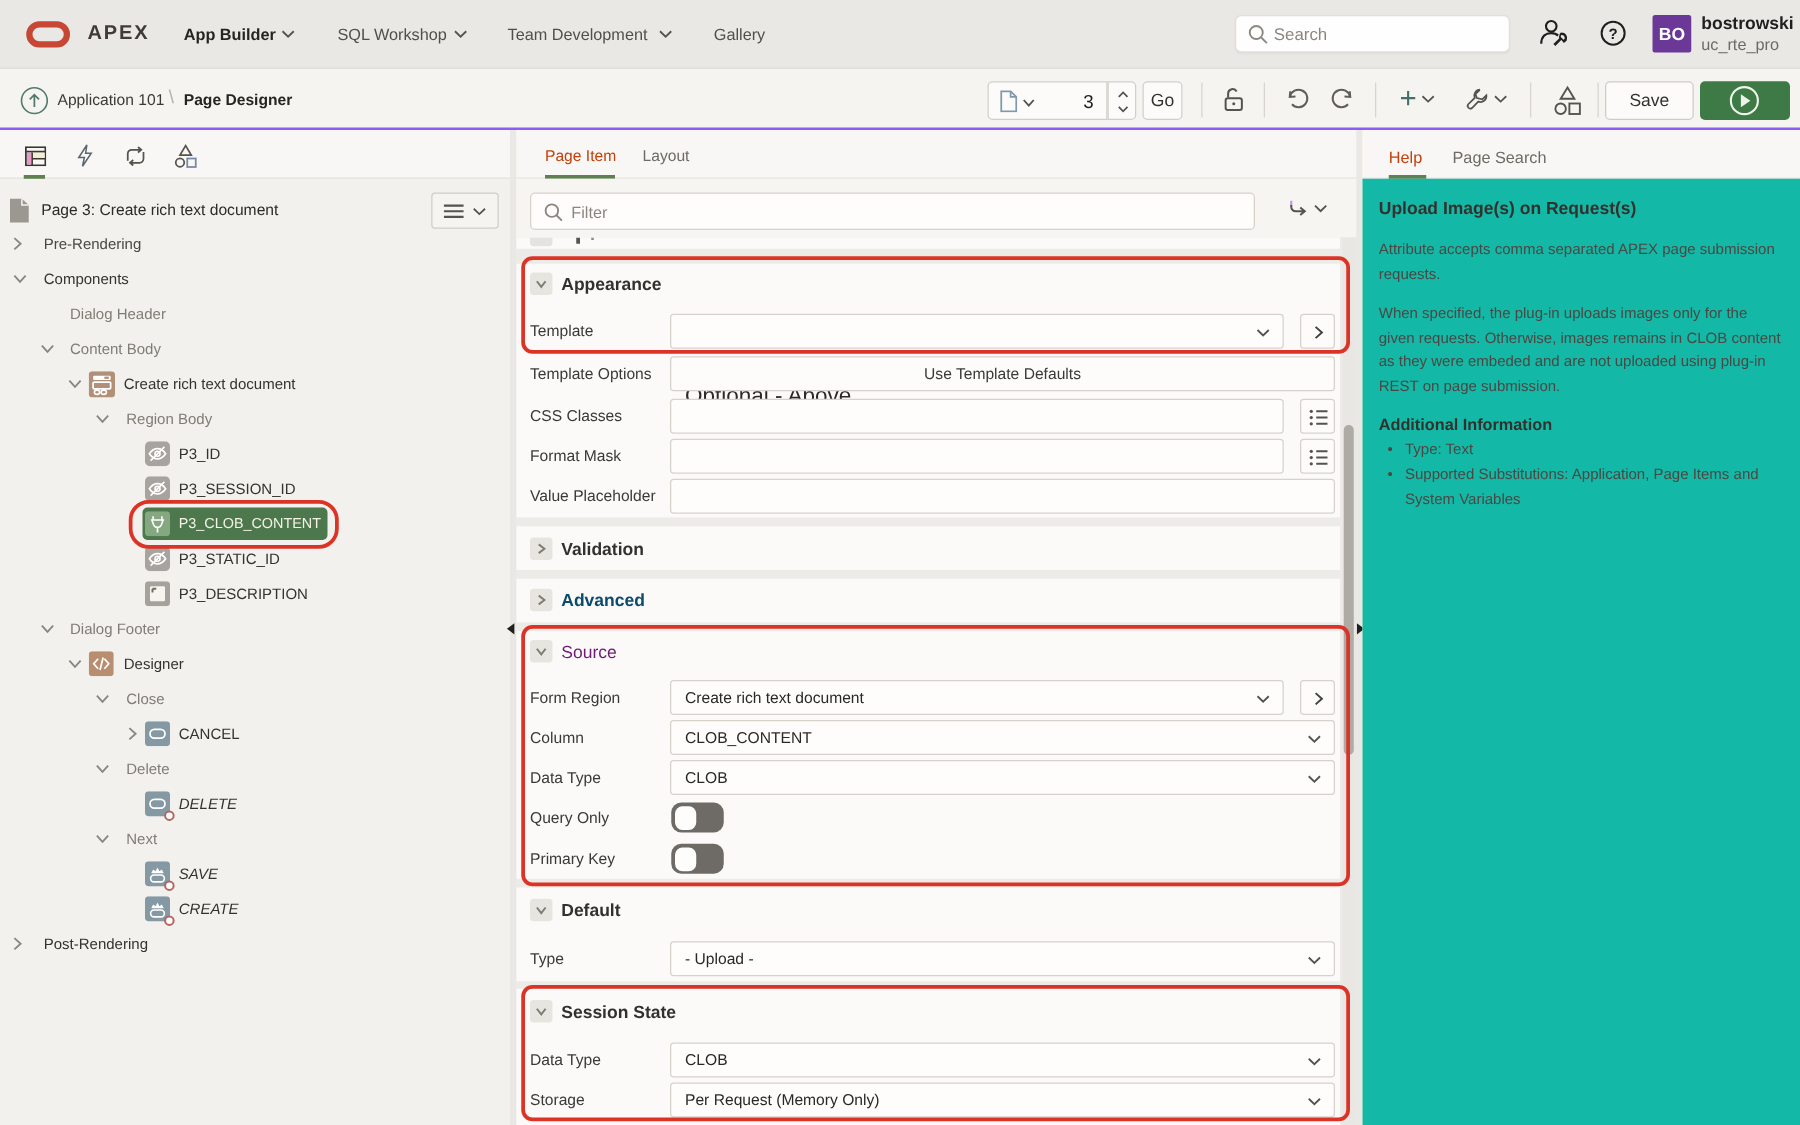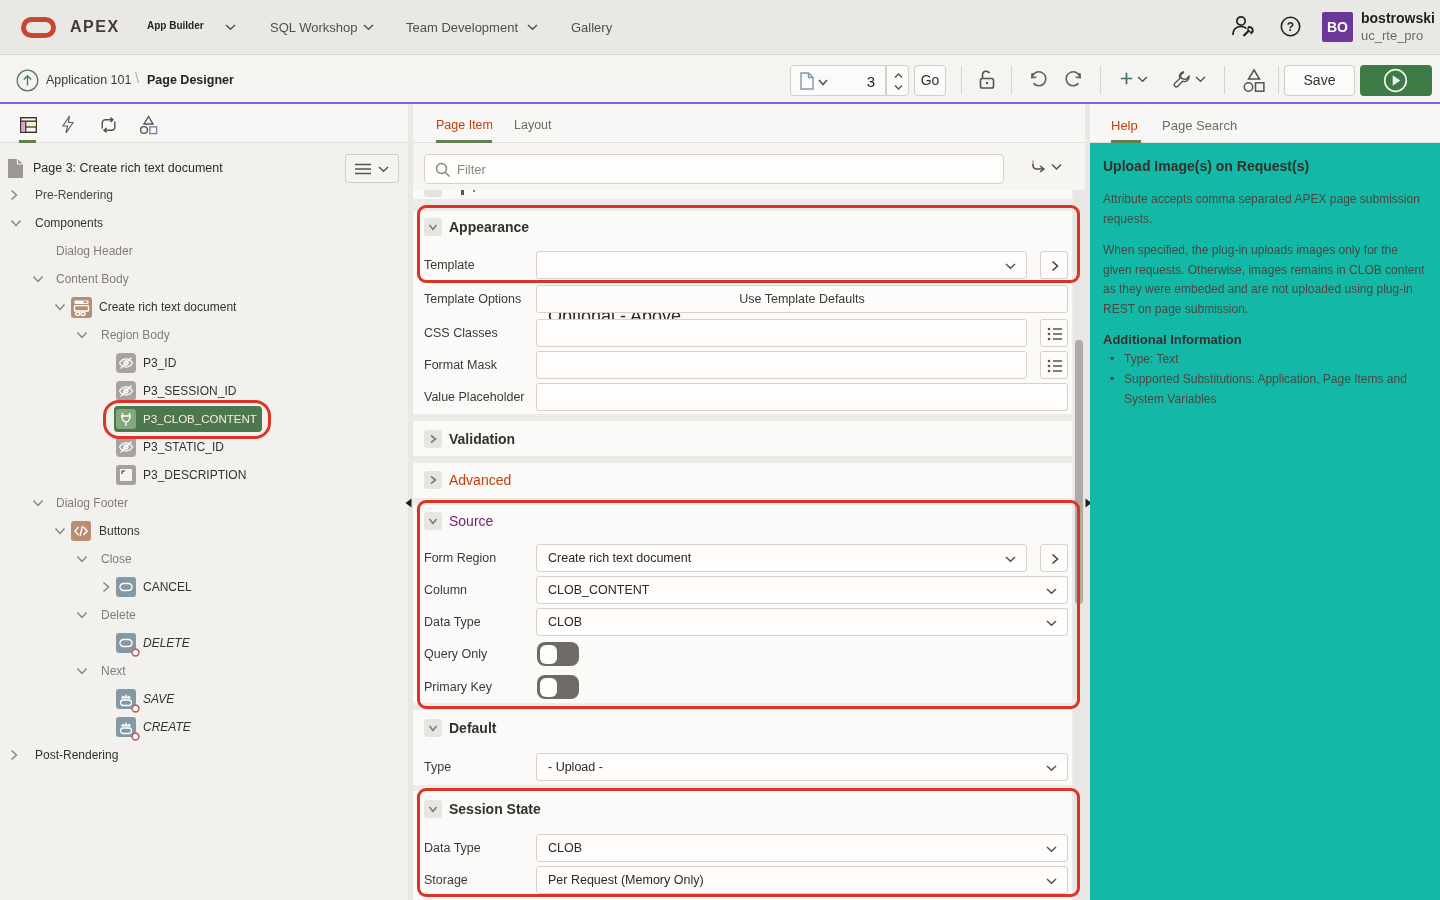--- a/index.html
+++ b/index.html
@@ -24,34 +24,41 @@
 
   .redrect { position:absolute; border:3px solid #dd3226; border-radius:9px; }
   .helptxt { font-size:12px; color:#4a4843; line-height:19.5px; }
 </style>
 </head>
 <body>
 
 <div id="topbar">
   <div class="abs" style="left:21px; top:17px; width:35px; height:21px; border:5px solid #c74634; border-radius:11px;"></div>
   <div class="abs" style="left:70px; top:18px; font-size:16px; font-weight:bold; letter-spacing:1.5px; color:#403b36;">APEX</div>
-  <div class="abs" style="left:147px; top:20px; font-size:10px; font-weight:bold; color:#262522;">App Builder</div>
+  <div class="abs" style="left:147px; top:20px; font-size:13px; font-weight:bold; color:#262522;">App Builder</div>
   <svg class="abs" style="left:225px; top:24px;" width="11" height="7" viewBox="0 0 11 7">
       <path d="M1 1 L5.5 5.3 L10 1" fill="none" stroke="#55534e" stroke-width="1.5"></path>
     </svg>
   <div class="abs" style="left:270px; top:20px; font-size:13px; color:#514f4a;">SQL Workshop</div>
   <svg class="abs" style="left:363px; top:24px;" width="11" height="7" viewBox="0 0 11 7">
       <path d="M1 1 L5.5 5.3 L10 1" fill="none" stroke="#55534e" stroke-width="1.5"></path>
     </svg>
   <div class="abs" style="left:406px; top:20px; font-size:13px; color:#514f4a;">Team Development</div>
   <svg class="abs" style="left:527px; top:24px;" width="11" height="7" viewBox="0 0 11 7">
       <path d="M1 1 L5.5 5.3 L10 1" fill="none" stroke="#55534e" stroke-width="1.5"></path>
     </svg>
   <div class="abs" style="left:571px; top:20px; font-size:13px; color:#514f4a;">Gallery</div>
 
+  <div class="abs" style="left:988px; top:12px; width:220px; height:30px; background:#fffefe; border:1px solid #e2dfda; border-radius:5px; box-shadow:0 1px 2px rgba(0,0,0,0.05);">
+    <svg class="abs" style="left:9px; top:6px;" width="17" height="17" viewBox="0 0 17 17">
+        <circle cx="7" cy="7" r="5.2" fill="none" stroke="#8a8780" stroke-width="1.5"></circle>
+        <line x1="11" y1="11" x2="15.5" y2="15.5" stroke="#8a8780" stroke-width="1.5"></line>
+      </svg>
+    <div class="abs" style="left:30px; top:7px; font-size:13.5px; color:#8a8780;">Search</div>
+  </div>
   <svg class="abs" style="left:1230px; top:14px;" width="26" height="25" viewBox="0 0 26 25">
     <circle cx="11" cy="7" r="4.2" fill="none" stroke="#201f1d" stroke-width="1.7"></circle>
     <path d="M3 21 C3 14.5 7 12.5 11 12.5 C13 12.5 15 13 16.5 14.5" fill="none" stroke="#201f1d" stroke-width="1.7"></path>
     <path d="M13.5 22 L19.2 16.3" stroke="#201f1d" stroke-width="2.2"></path>
     <path d="M18.3 13.2 a3.3 3.3 0 1 1 2.2 6.3" fill="none" stroke="#201f1d" stroke-width="1.9"></path>
     <path d="M18.5 13 l-0.7 2.8 2.6 2.6 2.8 -0.7" fill="none" stroke="#201f1d" stroke-width="1.3"></path>
   </svg>
   <svg class="abs" style="left:1280px; top:16px;" width="21" height="21" viewBox="0 0 21 21">
       <circle cx="10.5" cy="10.5" r="9.2" fill="none" stroke="#201f1d" stroke-width="1.6"></circle>
       <text x="10.5" y="15" font-size="12" font-weight="bold" fill="#201f1d" text-anchor="middle" font-family="Liberation Sans">?</text>
@@ -260,21 +267,21 @@
         <span style="position:absolute; left:56px; top:0; color:#807d76;">Dialog Footer</span>
       </div>
       <div class="trow" style="left:0; top:413px; width:408px;">
         <span style="position:absolute; left:54px; top:0;"><svg width="12" height="8" viewBox="0 0 12 8" style="margin-top:10px">
             <path d="M1.5 1.5 L6 6.5 L10.5 1.5" fill="none" stroke="#8a8780" stroke-width="1.5"></path>
           </svg></span>
         <span class="ticon" style="left:71px;"><svg width="20" height="20" viewBox="0 0 20 20">
             <rect width="20" height="20" rx="3" fill="#b98d6f"></rect>
             <path d="M7.5 6 L4 10 L7.5 14 M12.5 6 L16 10 L12.5 14 M9 15 L11.5 5" fill="none" stroke="#fff" stroke-width="1.4"></path>
           </svg></span>
-        <span style="position:absolute; left:99px; top:0; ">Buttons</span>
+        <span style="position:absolute; left:99px; top:0; ">Designer</span>
       </div>
       <div class="trow" style="left:0; top:441px; width:408px;">
         <span style="position:absolute; left:76px; top:0;"><svg width="12" height="8" viewBox="0 0 12 8" style="margin-top:10px">
             <path d="M1.5 1.5 L6 6.5 L10.5 1.5" fill="none" stroke="#8a8780" stroke-width="1.5"></path>
           </svg></span>
         <span style="position:absolute; left:101px; top:0; color:#807d76;">Close</span>
       </div>
       <div class="trow" style="left:0; top:469px; width:408px;">
         <span style="position:absolute; left:102px; top:0;"><svg width="8" height="12" viewBox="0 0 8 12" style="margin-top:8px">
             <path d="M1.5 1.5 L6.5 6 L1.5 10.5" fill="none" stroke="#8a8780" stroke-width="1.5"></path>
@@ -418,21 +425,21 @@
         <svg width="10" height="10" viewBox="0 0 10 10" style="position:absolute;left:4px;top:4px;">
           <path d="M3 1.5 L7.5 5 L3 8.5" fill="none" stroke="#807d77" stroke-width="1.6"></path>
         </svg>
       </div>
       <div class="abs" style="left:36px; top:241px; font-size:14px; font-weight:bold; color:#33312d;">Validation</div>
       <div class="abs" style="left:11px; top:281px; width:18px; height:18px; background:#e7e5e0; border-radius:3px;">
         <svg width="10" height="10" viewBox="0 0 10 10" style="position:absolute;left:4px;top:4px;">
           <path d="M3 1.5 L7.5 5 L3 8.5" fill="none" stroke="#807d77" stroke-width="1.6"></path>
         </svg>
       </div>
-      <div class="abs" style="left:36px; top:282px; font-size:14px; font-weight:normal; color:#c2410c;">Advanced</div>
+      <div class="abs" style="left:36px; top:282px; font-size:14px; font-weight:bold; color:#0c4a6e;">Advanced</div>
       <div class="abs" style="left:11px; top:322px; width:18px; height:18px; background:#e7e5e0; border-radius:3px;">
         <svg width="10" height="10" viewBox="0 0 10 10" style="position:absolute;left:4px;top:4px;">
           <path d="M1.5 3 L5 7.5 L8.5 3" fill="none" stroke="#807d77" stroke-width="1.6"></path>
         </svg>
       </div>
       <div class="abs" style="left:36px; top:323px; font-size:14px; font-weight:normal; color:#701a75;">Source</div>
       <div class="abs" style="left:11px; top:361px; font-size:12.5px; color:#3c3a36;">Form Region</div>
       <div class="abs" style="left:123px; top:354px; width:491px; height:28px; background:#fefdfc; border:1px solid #d6d2cb; border-radius:3px;">
     <div style="position:absolute; left:11px; top:6px; font-size:12.5px; color:#2a2926;">Create rich text document</div>
     <svg width="11" height="7" viewBox="0 0 11 7" style="position:absolute; right:10px; top:11px;">

